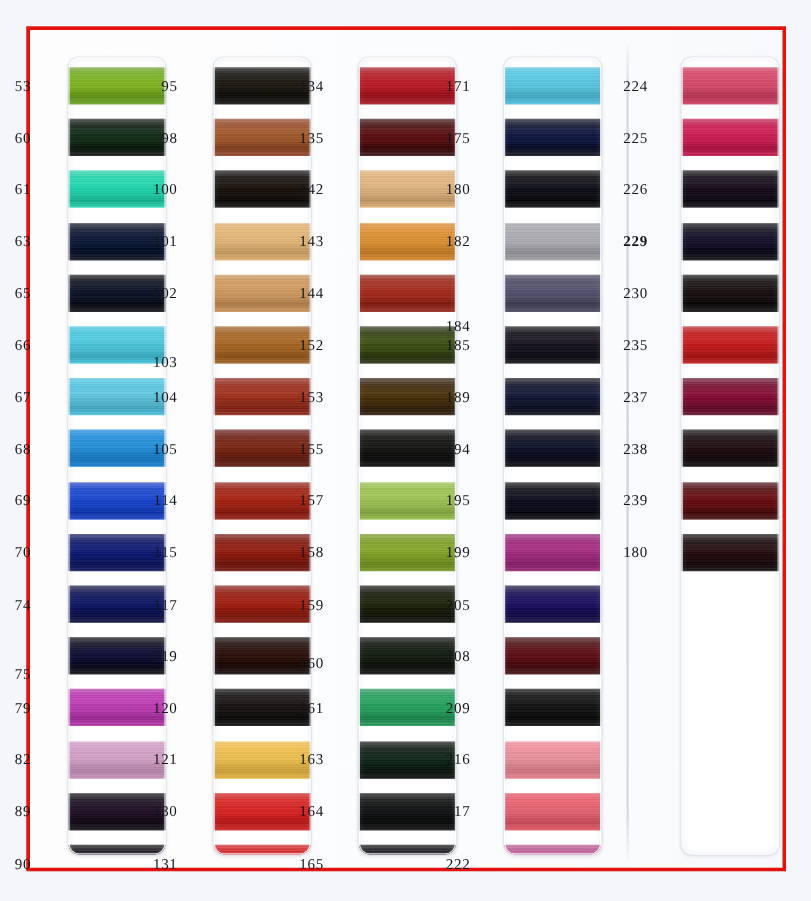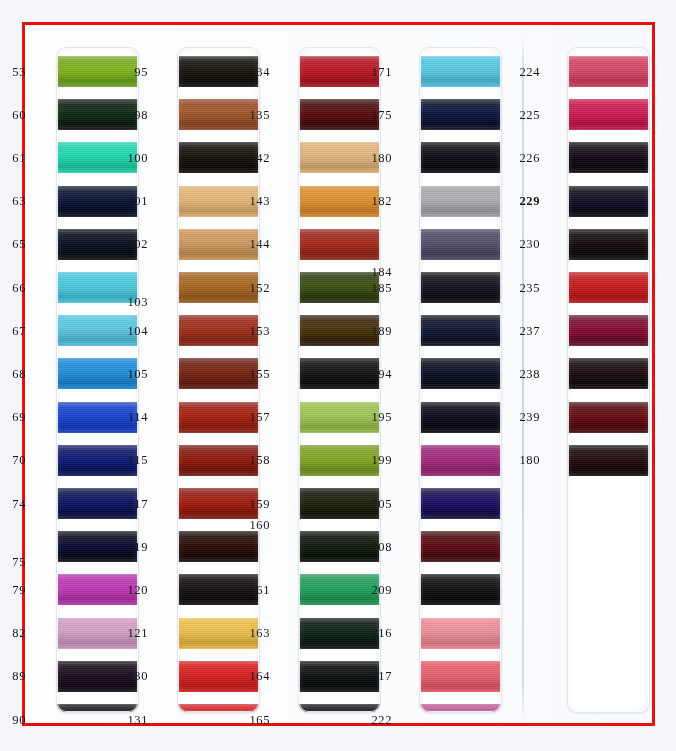--- a/index.html
+++ b/index.html
@@ -439,21 +439,21 @@
             <div class="label" style="top: 83.7px;">135</div>
             <div class="label" style="top: 126.9px;">142</div>
             <div class="label" style="top: 170.1px;">143</div>
             <div class="label" style="top: 213.3px;">144</div>
             <div class="label" style="top: 256.5px;">152</div>
             <div class="label" style="top: 299.7px; text-align: right;">153</div>
             <div class="label" style="top: 342.9px;">155</div>
             <div class="label" style="top: 386.1px;">157</div>
             <div class="label" style="top: 429.3px;">158</div>
             <div class="label" style="top: 472.5px;">159</div>
-            <div class="label" style="top: 494px;">160</div>
+            <div class="label" style="top: 522px;">160</div>
             <div class="label" style="top: 558.9px;">161</div>
             <div class="label" style="top: 602.1px;">163</div>
             <div class="label" style="top: 645.3px;">164</div>
             <div class="label" style="top: 688.5px;">165</div>
           </div>
         </div>
         <div class="column" style="left: 0px; width: 100%;">
           <div class="card" style="left: 395px; top: 23px; width: 81px; height: 664px;">
             <div class="card-inner">
               <div class="band" style="top: 8px; height: 31px;">

